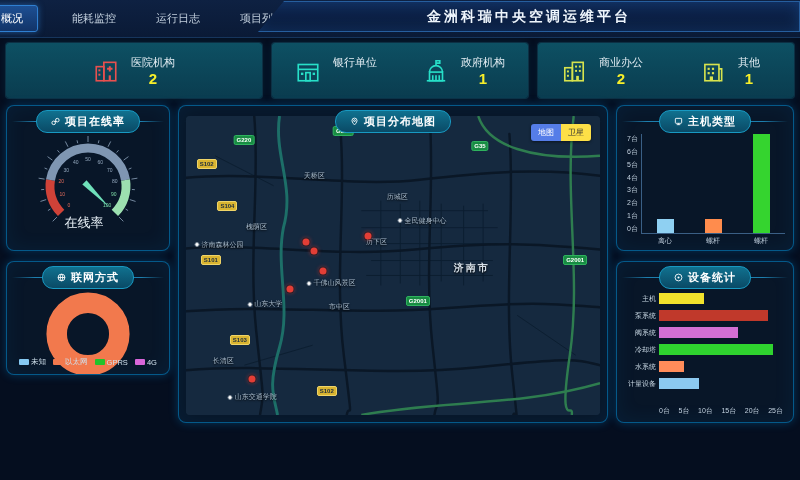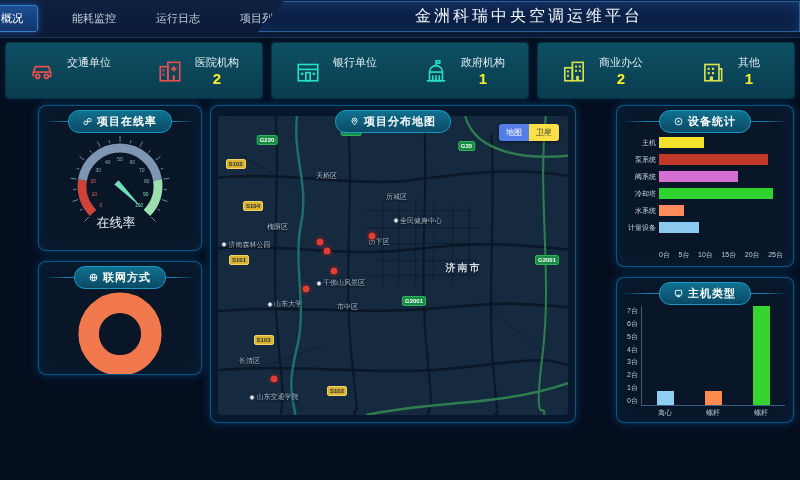--- a/index.html
+++ b/index.html
@@ -12,35 +12,35 @@
             border-bottom:1px solid #16355c; display:flex; align-items:center; }
   .tabs { display:flex; align-items:center; gap:28px; padding-left:0; margin-left:-14px; }
   .tab { font-size:11px; color:#c2cfdd; white-space:nowrap; cursor:pointer; padding:5px 6px; }
   .tab.active { background:linear-gradient(180deg,#1d4f93,#123468); border:1px solid #2f7fd1;
                 border-radius:3px; color:#fff; padding:5px 14px; box-shadow:0 0 6px rgba(47,127,209,.6); }
   .title-box { position:absolute; left:258px; right:0; top:1px; bottom:5px;
                background:linear-gradient(180deg,#0e2650,#0a1c3c); border:1px solid #265e9e;
                clip-path:polygon(26px 0,100% 0,100% 100%,0 100%);
                display:flex; align-items:center; justify-content:center;
                box-shadow:inset 0 0 14px rgba(40,120,220,.25); }
-  .title-box span { font-size:16px; font-weight:normal; color:#eef5fc; letter-spacing:3px; }
+  .title-box span { font-size:14px; font-weight:bold; color:#eef5fc; letter-spacing:3px; }
 
   
   .stats-row { display:flex; gap:10px; margin:5px 6px 7px 6px; height:55px; }
   .stat-card { flex:1; background:linear-gradient(180deg,#0d5063,#0a3c4f); border-radius:3px;
                box-shadow:0 0 0 1px #0c3044, 0 0 10px rgba(0,200,255,.12); display:flex; }
   .stat-item { flex:1; display:flex; align-items:center; justify-content:center; gap:12px; }
   .stat-icon svg { display:block; }
   .stat-text { display:flex; flex-direction:column; align-items:center; }
   .stat-label { font-size:11px; color:#e3edf3; }
   .stat-value { font-size:15px; font-weight:bold; color:#f7ef2a; line-height:17px; min-height:17px; }
 
   
   .main { display:flex; gap:8px; margin:0 6px; height:318px; }
-  .col { display:flex; flex-direction:column; gap:10px;margin-left:32px; }
+  .col { display:flex; flex-direction:column; gap:10px; }
   .col.left { width:164px; }
   .col.right { width:178px; }
   .map-wrap { flex:1; }
 
   .panel { position:relative; background:#081628; border:1px solid rgba(0,170,255,.45); border-radius:8px;
            box-shadow:0 0 10px rgba(0,160,255,.28), inset 0 0 20px rgba(0,120,200,.10); overflow:hidden; }
   .panel::before { content:''; position:absolute; left:5px; right:5px; top:15px; height:1px;
            background:linear-gradient(90deg,transparent,#1d7fae 15%,#1d7fae 85%,transparent); }
   .panel-head { position:absolute; top:4px; left:50%; transform:translateX(-50%); z-index:5;
            background:linear-gradient(180deg,#10718f,#0a4a66); border:1px solid #1899c2; border-radius:11px;
@@ -119,34 +119,20 @@
       <div class="tab">项目列表</div>
       <div class="tab">视频监控</div>
     </nav>
     <div class="title-box">
       <span>金洲科瑞中央空调运维平台</span>
     </div>
   </header>
 
   <section class="stats-row">
     <div class="stat-card">
-      <div class="stat-item">
-        <span class="stat-icon" style="color: rgb(232, 80, 79);">
-          <svg viewBox="0 0 24 24" width="26" height="26" fill="none" stroke="currentColor" stroke-width="1.6">
-            <path d="M4 17 v-4 l2-5 h12 l2 5 v4 h-2.5"></path>
-              <path d="M4 13 h16"></path>
-            <circle cx="8" cy="17" r="1.8"></circle>
-              <circle cx="16" cy="17" r="1.8"></circle>
-          </svg>
-          </span>
-        <span class="stat-text">
-          <span class="stat-label">交通单位</span>
-          <span class="stat-value"></span>
-        </span>
-      </div>
       <div class="stat-item">
         <span class="stat-icon" style="color: rgb(232, 80, 79);">
           <svg viewBox="0 0 24 24" width="26" height="26" fill="none" stroke="currentColor" stroke-width="1.5">
             <rect x="3" y="8" width="7" height="13"></rect>
               <rect x="10" y="4" width="11" height="17"></rect>
             <path d="M15.5 7.5 v5 M13 10 h5" stroke-width="1.8"></path>
             <rect x="5" y="10.5" width="1.8" height="1.8" fill="currentColor" stroke="none"></rect>
             <rect x="5" y="14.5" width="1.8" height="1.8" fill="currentColor" stroke="none"></rect>
             <rect x="14.5" y="16" width="2" height="5" fill="currentColor" stroke="none"></rect>
           </svg>
@@ -290,20 +276,38 @@
             <svg viewBox="0 0 10 10" width="9" height="9" fill="none" stroke="#fff" stroke-width="1">
               <circle cx="5" cy="5" r="3.8"></circle>
                 <path d="M1.2 5 h7.6 M5 1.2 c-2 2.5 -2 5 0 7.6 M5 1.2 c2 2.5 2 5 0 7.6"></path>
             </svg>
             </span>
           <span class="ph-title">联网方式</span>
         </div>
         <svg id="donut-svg" viewBox="0 0 100 92" width="108" height="100">
           <circle id="donut-ring" cx="50" cy="46" r="29" fill="none" stroke="#f2794d" stroke-width="19"></circle>
         </svg>
+        <div class="legend-row">
+          <span class="legend-item">
+            <span class="swatch" style="background: rgb(133, 201, 242);"></span>
+            <span>未知</span>
+            </span>
+          <span class="legend-item">
+            <span class="swatch" style="background: rgb(242, 121, 77);"></span>
+            <span>以太网</span>
+            </span>
+          <span class="legend-item">
+            <span class="swatch" style="background: rgb(34, 195, 42);"></span>
+            <span>GPRS</span>
+            </span>
+          <span class="legend-item">
+            <span class="swatch" style="background: rgb(217, 102, 217);"></span>
+            <span>4G</span>
+            </span>
+        </div>
       </div>
     </div>
 
     <div class="map-wrap">
       <div class="panel p-map">
         <div class="panel-head">
           <span class="ph-icon">
             <svg viewBox="0 0 10 10" width="9" height="9" fill="none" stroke="#fff" stroke-width="1">
               <path d="M5 1.2 a2.8 2.8 0 0 1 2.8 2.8 c0 2 -2.8 4.8 -2.8 4.8 s-2.8 -2.8 -2.8 -4.8 a2.8 2.8 0 0 1 2.8 -2.8 z"></path>
                 <circle cx="5" cy="4" r="1"></circle>
@@ -368,78 +372,20 @@
             </div>
           <div class="map-controls">
             <span class="map-btn active">地图</span>
             <span class="map-btn">卫星</span>
           </div>
         </div>
       </div>
     </div>
 
     <div class="col right">
-      <div class="panel p-device">
-        <div class="panel-head">
-          <span class="ph-icon">
-            <svg viewBox="0 0 10 10" width="9" height="9" fill="none" stroke="#fff" stroke-width="1">
-              <circle cx="5" cy="5" r="3.8"></circle>
-                <circle cx="5" cy="5" r="1.2" fill="#fff" stroke="none"></circle>
-            </svg>
-            </span>
-          <span class="ph-title">设备统计</span>
-        </div>
-        <div class="dev-rows" id="dev-rows">
-            <div class="dev-row">
-              <span class="dev-label">主机</span>
-              <div class="dev-track">
-                <div class="dev-bar" style="width: 36%; background: rgb(242, 226, 44);"></div>
-              </div>
-            </div>
-            <div class="dev-row">
-              <span class="dev-label">泵系统</span>
-              <div class="dev-track">
-                <div class="dev-bar" style="width: 88%; background: rgb(192, 57, 43);"></div>
-              </div>
-            </div>
-            <div class="dev-row">
-              <span class="dev-label">阀系统</span>
-              <div class="dev-track">
-                <div class="dev-bar" style="width: 64%; background: rgb(212, 111, 212);"></div>
-              </div>
-            </div>
-            <div class="dev-row">
-              <span class="dev-label">冷却塔</span>
-              <div class="dev-track">
-                <div class="dev-bar" style="width: 92%; background: rgb(47, 211, 47);"></div>
-              </div>
-            </div>
-            <div class="dev-row">
-              <span class="dev-label">水系统</span>
-              <div class="dev-track">
-                <div class="dev-bar" style="width: 20%; background: rgb(255, 140, 90);"></div>
-              </div>
-            </div>
-            <div class="dev-row">
-              <span class="dev-label">计量设备</span>
-              <div class="dev-track">
-                <div class="dev-bar" style="width: 32%; background: rgb(140, 201, 240);"></div>
-              </div>
-            </div>
-          </div>
-        <div class="dev-xaxis" id="dev-xaxis">
-            <span>0台</span>
-            <span>5台</span>
-            <span>10台</span>
-            <span>15台</span>
-            <span>20台</span>
-            <span>25台</span>
-          </div>
-      </div>
-
       <div class="panel p-host">
         <div class="panel-head">
           <span class="ph-icon">
             <svg viewBox="0 0 10 10" width="9" height="9" fill="none" stroke="#fff" stroke-width="1">
               <rect x="1.5" y="1.5" width="7" height="5.5" rx="0.8"></rect>
                 <path d="M5 7 v1.5 M3 8.5 h4"></path>
             </svg>
             </span>
           <span class="ph-title">主机类型</span>
         </div>
@@ -459,16 +405,74 @@
               <div class="vbar" style="height: 14.2857%; background: rgb(255, 140, 77);"></div>
               <div class="vbar" style="height: 100%; background: rgb(53, 212, 47);"></div>
             </div>
         </div>
         <div class="host-xlabels" id="host-xlabels">
             <span>离心</span>
             <span>螺杆</span>
             <span>螺杆</span>
           </div>
       </div>
+
+      <div class="panel p-device">
+        <div class="panel-head">
+          <span class="ph-icon">
+            <svg viewBox="0 0 10 10" width="9" height="9" fill="none" stroke="#fff" stroke-width="1">
+              <circle cx="5" cy="5" r="3.8"></circle>
+                <circle cx="5" cy="5" r="1.2" fill="#fff" stroke="none"></circle>
+            </svg>
+            </span>
+          <span class="ph-title">设备统计</span>
+        </div>
+        <div class="dev-rows" id="dev-rows">
+            <div class="dev-row">
+              <span class="dev-label">主机</span>
+              <div class="dev-track">
+                <div class="dev-bar" style="width: 36%; background: rgb(242, 226, 44);"></div>
+              </div>
+            </div>
+            <div class="dev-row">
+              <span class="dev-label">泵系统</span>
+              <div class="dev-track">
+                <div class="dev-bar" style="width: 88%; background: rgb(192, 57, 43);"></div>
+              </div>
+            </div>
+            <div class="dev-row">
+              <span class="dev-label">阀系统</span>
+              <div class="dev-track">
+                <div class="dev-bar" style="width: 64%; background: rgb(212, 111, 212);"></div>
+              </div>
+            </div>
+            <div class="dev-row">
+              <span class="dev-label">冷却塔</span>
+              <div class="dev-track">
+                <div class="dev-bar" style="width: 92%; background: rgb(47, 211, 47);"></div>
+              </div>
+            </div>
+            <div class="dev-row">
+              <span class="dev-label">水系统</span>
+              <div class="dev-track">
+                <div class="dev-bar" style="width: 20%; background: rgb(255, 140, 90);"></div>
+              </div>
+            </div>
+            <div class="dev-row">
+              <span class="dev-label">计量设备</span>
+              <div class="dev-track">
+                <div class="dev-bar" style="width: 32%; background: rgb(140, 201, 240);"></div>
+              </div>
+            </div>
+          </div>
+        <div class="dev-xaxis" id="dev-xaxis">
+            <span>0台</span>
+            <span>5台</span>
+            <span>10台</span>
+            <span>15台</span>
+            <span>20台</span>
+            <span>25台</span>
+          </div>
+      </div>
     </div>
 
   </section>
 </div>
 
 </body></html>

